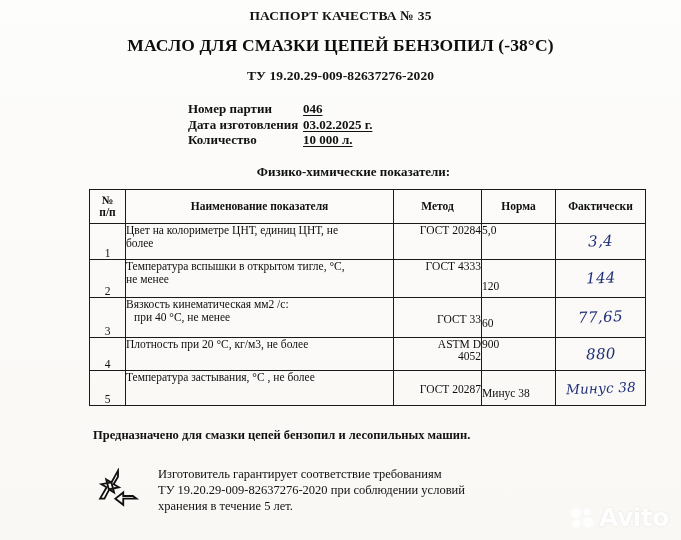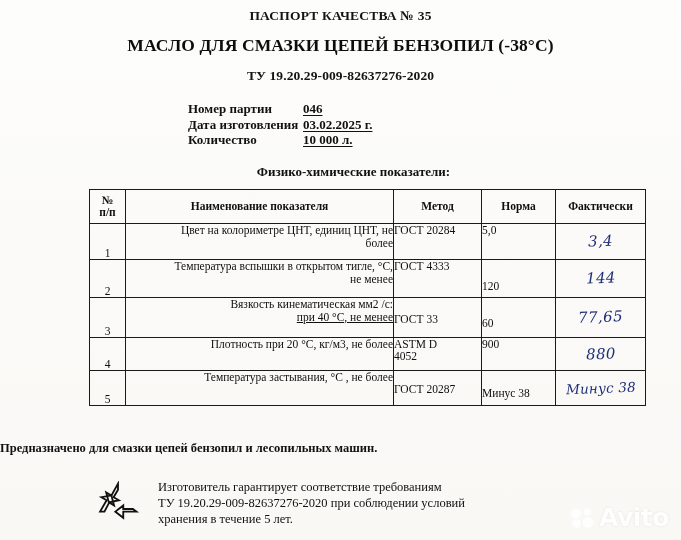--- a/index.html
+++ b/index.html
@@ -111,25 +111,25 @@
   td.c-num {
     text-align: center;
     vertical-align: bottom;
     padding-bottom: 4px;
     font-size: 11.5px;
   }
   td.c-name {
     vertical-align: top;
     padding: 3px 4px 3px 7px;
     line-height: 13.5px;
+    text-align: left;
+  }
+  td.c-name .indent { padding-left: 8px; display: block; }
+  td.c-meth {
     text-align: right;
-  }
-  td.c-name .indent { padding-left: 8px; display: block; text-decoration: underline; }
-  td.c-meth {
-    text-align: left;
     vertical-align: top;
     padding-top: 3px;
     line-height: 12.5px;
   }
   td.c-meth.mid { vertical-align: middle; padding-top: 4px; }
   td.c-norm {
     text-align: left;
     vertical-align: top;
     padding-top: 3px;
   }
@@ -151,21 +151,22 @@
   }
   .hand.small { font-size: 13.5px; letter-spacing: 0.2px; }
   .r1 { height: 36px; }
   .r2 { height: 38px; }
   .r3 { height: 40px; }
   .r4 { height: 33px; }
   .r5 { height: 35px; }
 
   
   .purpose {
-    margin-top: 35px;
+    margin-top: 22px;
+    padding-left: 93px;
     font-size: 12.5px;
     font-weight: bold;
     color: #111;
   }
   .guarantee {
     margin-top: 23px;
     padding-left: 96px;
     display: flex;
     align-items: flex-start;
   }

